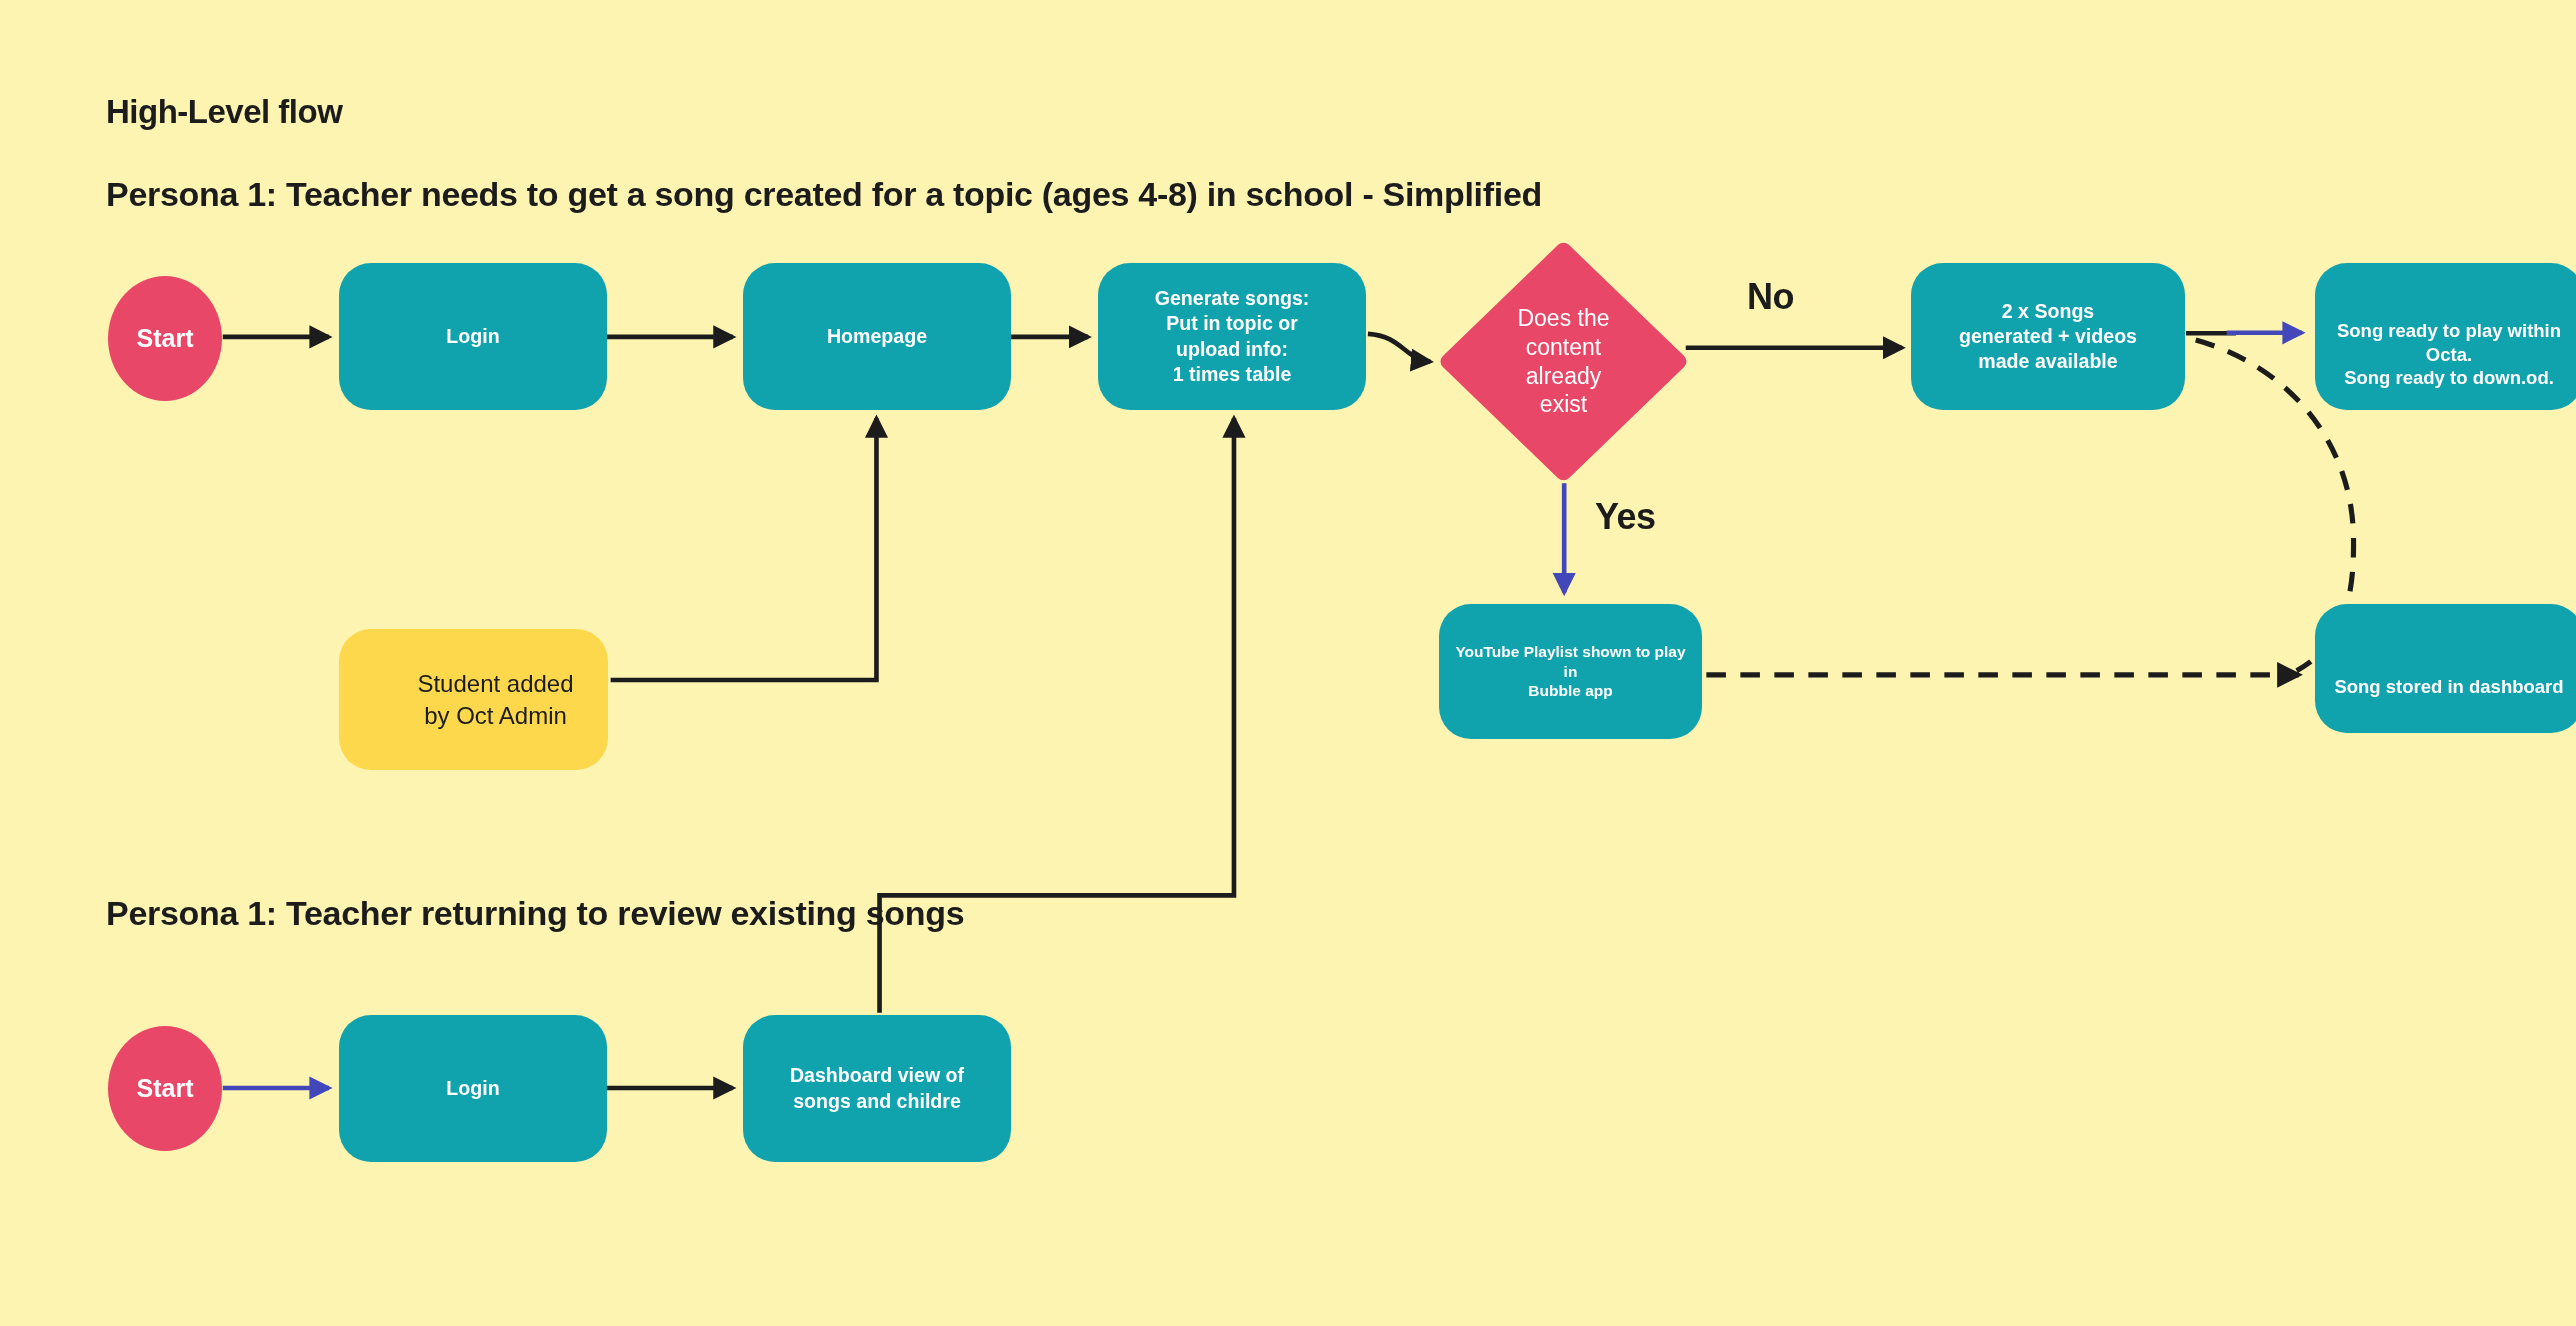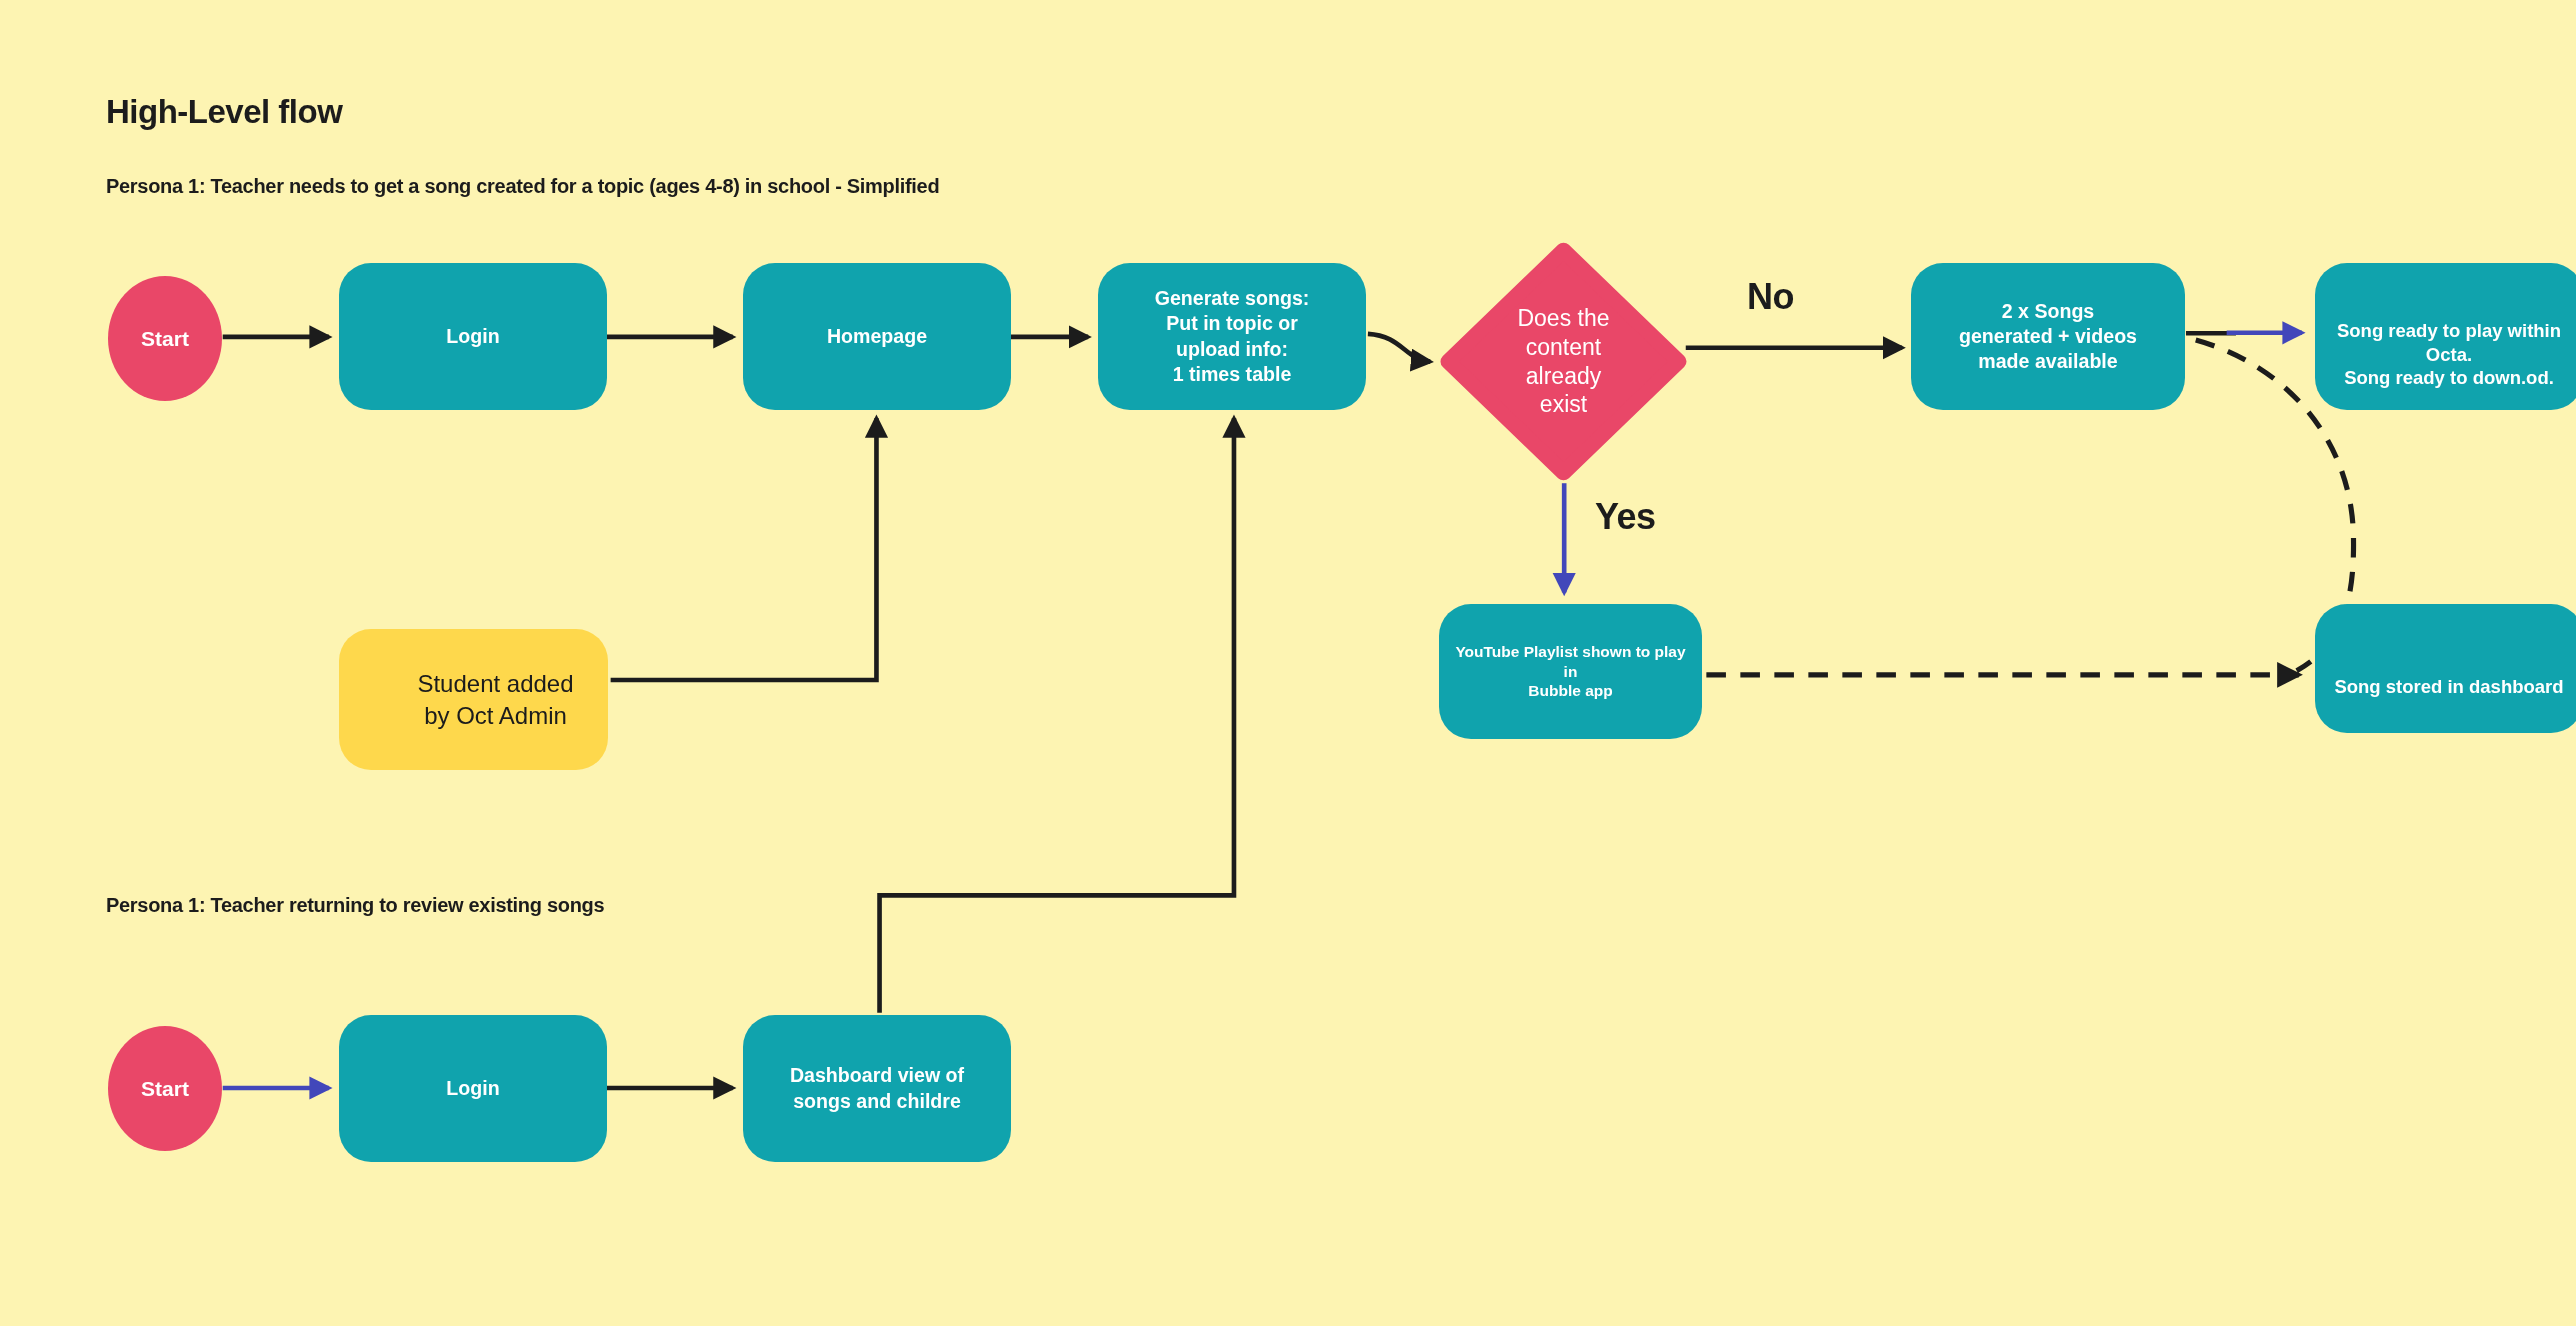--- a/index.html
+++ b/index.html
@@ -11,39 +11,39 @@
     overflow:hidden;
   }
   svg.wires{position:absolute;left:0;top:0;width:3201px;height:1326px;}
 
   .page-title{
     position:absolute;left:106px;top:93px;
     font-size:33px;font-weight:700;letter-spacing:-0.5px;color:#1C1C1C;text-align:center;
   }
   .section-label{
     position:absolute;left:106px;
-    font-size:20px;font-weight:800;letter-spacing:-0.3px;color:#1C1C1C;
+    font-size:34px;font-weight:800;letter-spacing:-0.3px;color:#1C1C1C;
   }
   .node{
     position:absolute;display:flex;align-items:center;justify-content:center;
     box-sizing:border-box;
   }
   .rect{
     background:#10A3AD;border-radius:32px;
   }
   .rect .label{
     color:#FFFFFF;font-weight:700;font-size:19.6px;line-height:1.28;
     text-align:center;white-space:pre-line;padding:0 9.3px;
   }
   .rect.yellow{background:#FED84C;padding-left:44px;}
   .rect.yellow .label{color:#1C1C1C;font-weight:500;font-size:24px;line-height:1.3;}
   .ellipse{
     background:#E94768;border-radius:50%;
   }
-  .ellipse .label{color:#FFFFFF;font-weight:700;font-size:21px;}
+  .ellipse .label{color:#FFFFFF;font-weight:700;font-size:25px;}
   .diamond-wrap{position:absolute;}
   .diamond-wrap svg{position:absolute;left:0;top:0;}
   .diamond-wrap .label{
     position:absolute;left:0;top:0;right:0;bottom:0;
     display:flex;align-items:center;justify-content:center;
     color:#FFFFFF;font-weight:500;font-size:23px;line-height:1.25;
     text-align:center;white-space:pre-line;
   }
   .edge-label{
     position:absolute;font-size:36px;font-weight:700;color:#1C1C1C;letter-spacing:-0.5px;

